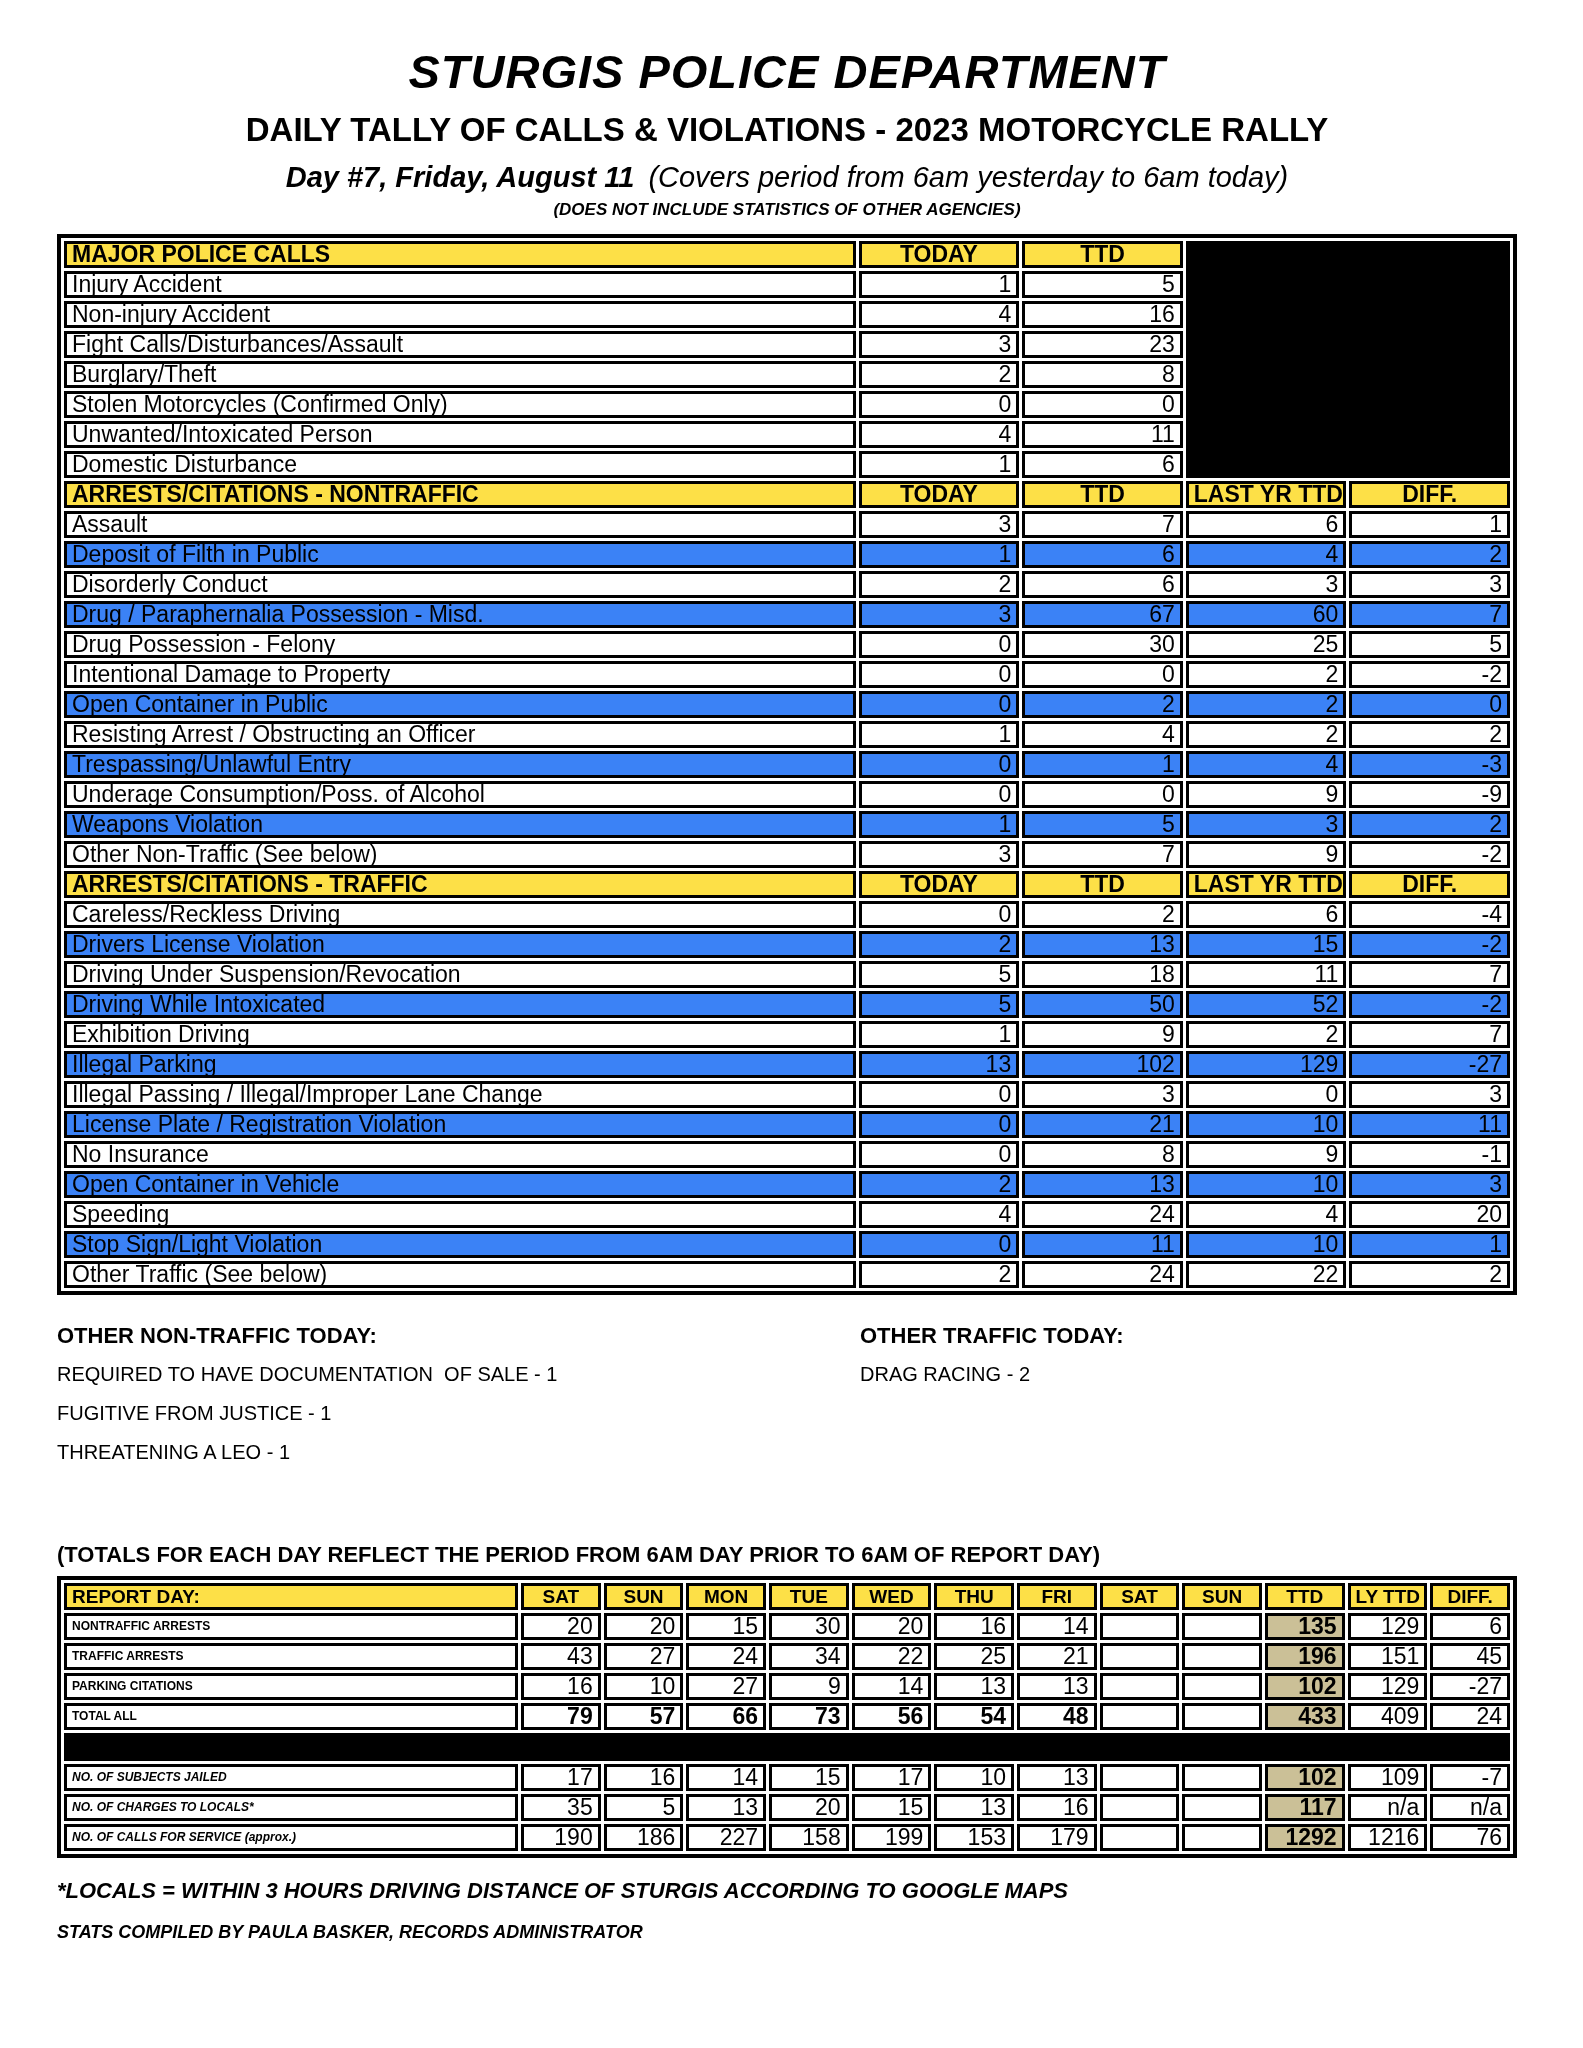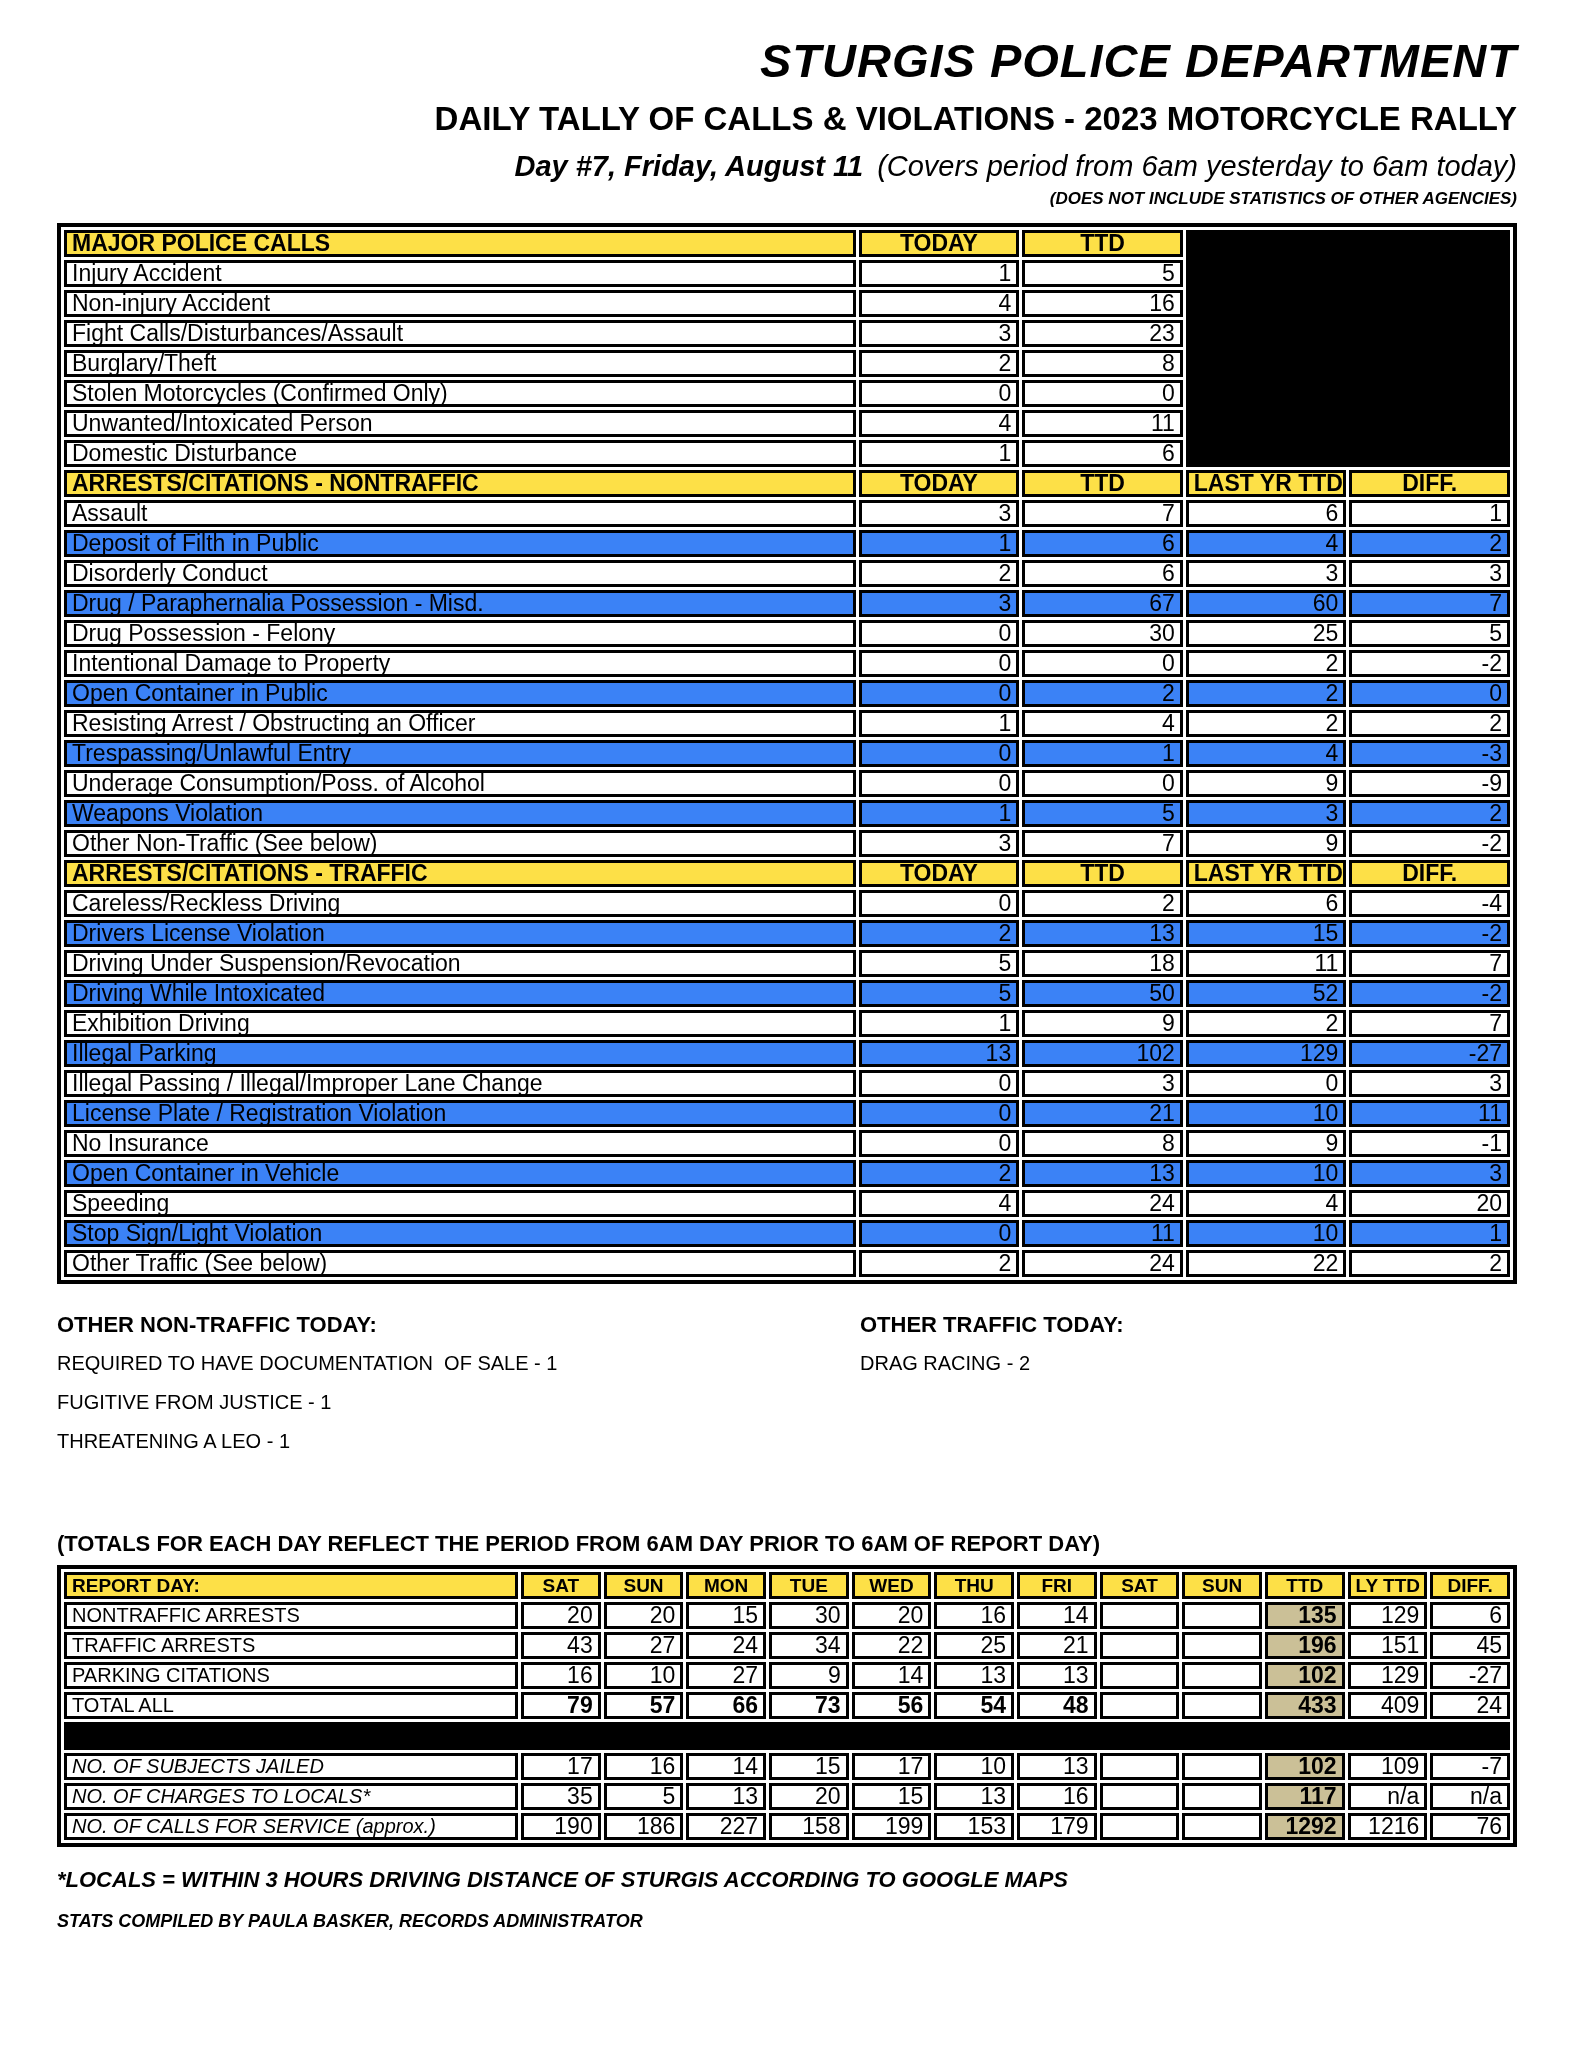--- a/index.html
+++ b/index.html
@@ -23,21 +23,21 @@
   td.hdr-l { text-align:left; }
   td.lbl { text-align:left; }
   td.num { text-align:right; }
   tr.shade td { background:#3b82f6; }
   td.blackbox { background:#000; border-color:#000; }
   tr.band td { background:#000; border-color:#000; height:28px; }
 
   
   table.daily td { font-size:23px; }
   table.daily td.hdr { font-size:19px; }
-  table.daily td.rowlbl { font-weight:normal; font-size:20px; text-align:left; }
+  table.daily td.rowlbl { font-weight:bold; font-size:12px; text-align:left; }
   table.daily tr.ital td.rowlbl { font-style:italic; }
   table.daily td.ttdcol { background:#cbc097; font-weight:bold; }
   table.daily td.b { font-weight:bold; }
 
   
   .others { display:flex; width:1460px; margin:28px 0 0 57px; }
   .other-left { width:55%; }
   .other-right { width:45%; }
   .other-h { font-size:22px; font-weight:bold; margin-bottom:14px; }
   .other-item { font-size:20px; margin-bottom:16px; white-space:pre-wrap; }
@@ -45,21 +45,21 @@
   .totals-note { font-size:22px; font-weight:bold; margin:62px 0 8px 57px; }
 
   .foot1 { font-size:22px; font-weight:bold; font-style:italic; margin:20px 0 8px 57px; }
   .foot2 { font-size:18px; font-weight:bold; font-style:italic; margin:18px 0 0 57px; }
 </style>
 </head>
 <body>
 
 <div class="page">
 
-  <div class="rpt-header content" style="width:1460px;margin:5px auto 0 57px;text-align:right;">
+  <div class="rpt-header content" style="width:1460px;margin:16px auto 0 57px;">
     <h1 class="title">STURGIS POLICE DEPARTMENT</h1>
     <h2 class="subtitle">DAILY TALLY OF CALLS &amp; VIOLATIONS - 2023 MOTORCYCLE RALLY</h2>
     <div class="dayline">
       <span class="day-red">Day #7, Friday, August 11</span><span class="day-cover">(Covers period from 6am yesterday to 6am today)</span>
     </div>
     <div class="agencies">(DOES NOT INCLUDE STATISTICS OF OTHER AGENCIES)</div>
   </div>
 
   <table class="tbl main">
     <colgroup>

